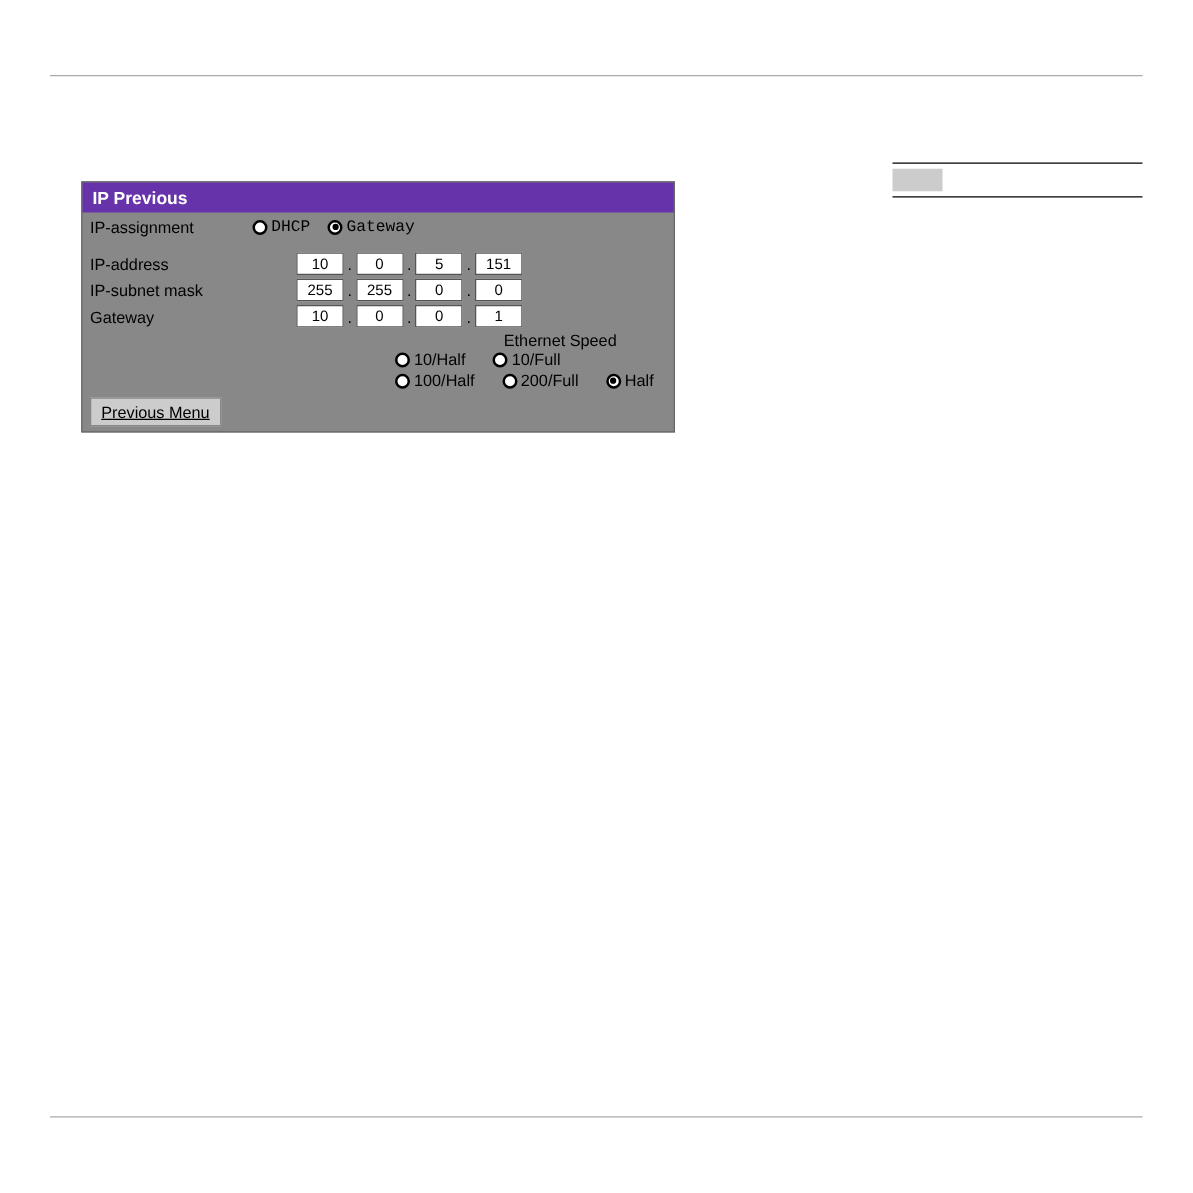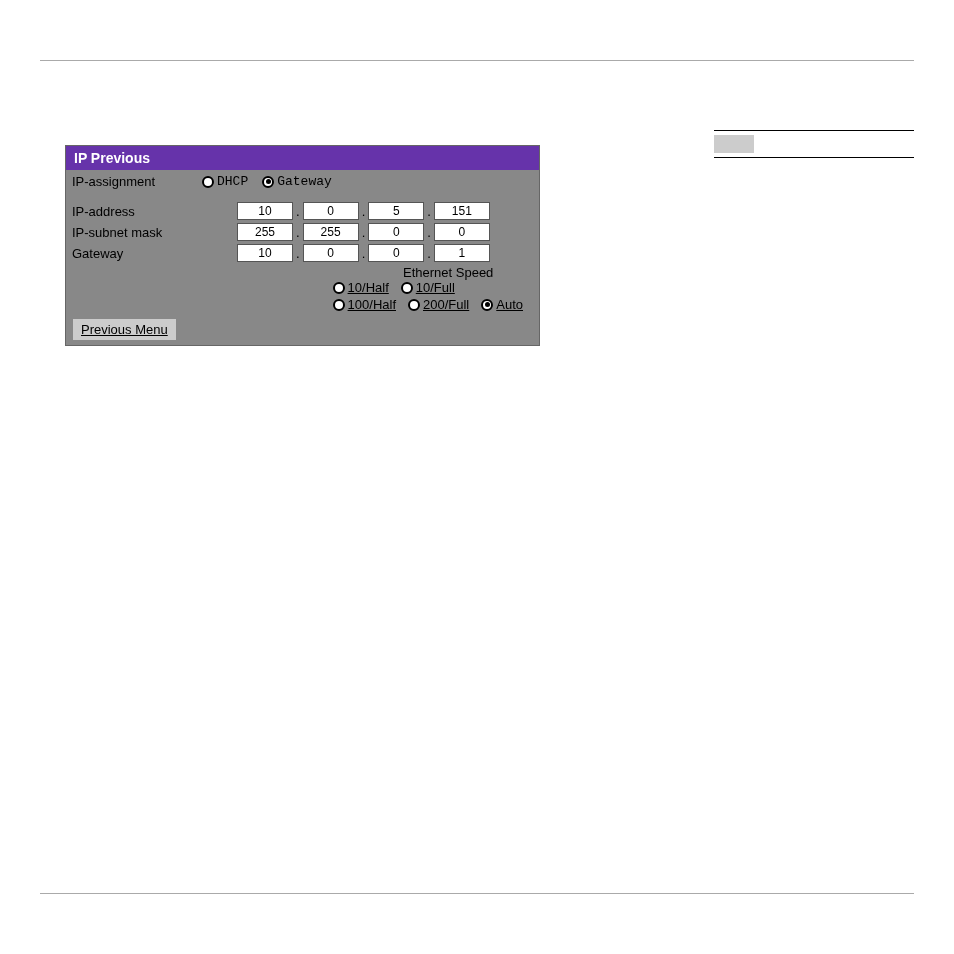--- a/index.html
+++ b/index.html
@@ -100,21 +100,21 @@
 
     .ip-fields {
       display: flex;
       align-items: center;
       gap: 2px;
     }
 
     .ip-field-input {
       background: #ffffff;
       border: 1px solid #555555;
-      width: 56px;
+      width: 38px;
       height: 18px;
       font-size: 12px;
       text-align: center;
       color: #000000;
       padding: 0 2px;
     }
 
     .ip-dot {
       font-size: 13px;
       color: #000000;
@@ -181,22 +181,21 @@
 
     .ethernet-speed-options {
       display: flex;
       flex-direction: column;
       gap: 2px;
     }
 
     .ethernet-speed-line {
       display: flex;
       align-items: center;
-      gap: 2px;
-      text-decoration: underline;
+      gap: 12px;
     }
 
     
     .previous-menu-btn {
       background: #cccccc;
       border: 1px solid #888888;
       padding: 3px 8px;
       font-size: 13px;
       color: #000000;
       cursor: pointer;
@@ -300,21 +299,21 @@
           <div class="radio-option">
             <div class="radio-circle"></div>
             <span class="radio-label">100/Half</span>
           </div>
           <div class="radio-option">
             <div class="radio-circle"></div>
             <span class="radio-label">200/Full</span>
           </div>
           <div class="radio-option">
             <div class="radio-circle selected"></div>
-            <span class="radio-label">Auto</span>
+            <span class="radio-label">Half</span>
           </div>
         </div>
       </div>
     </div>
 
     
     <button class="previous-menu-btn">Previous Menu</button>
 
   </div>
 </div>

